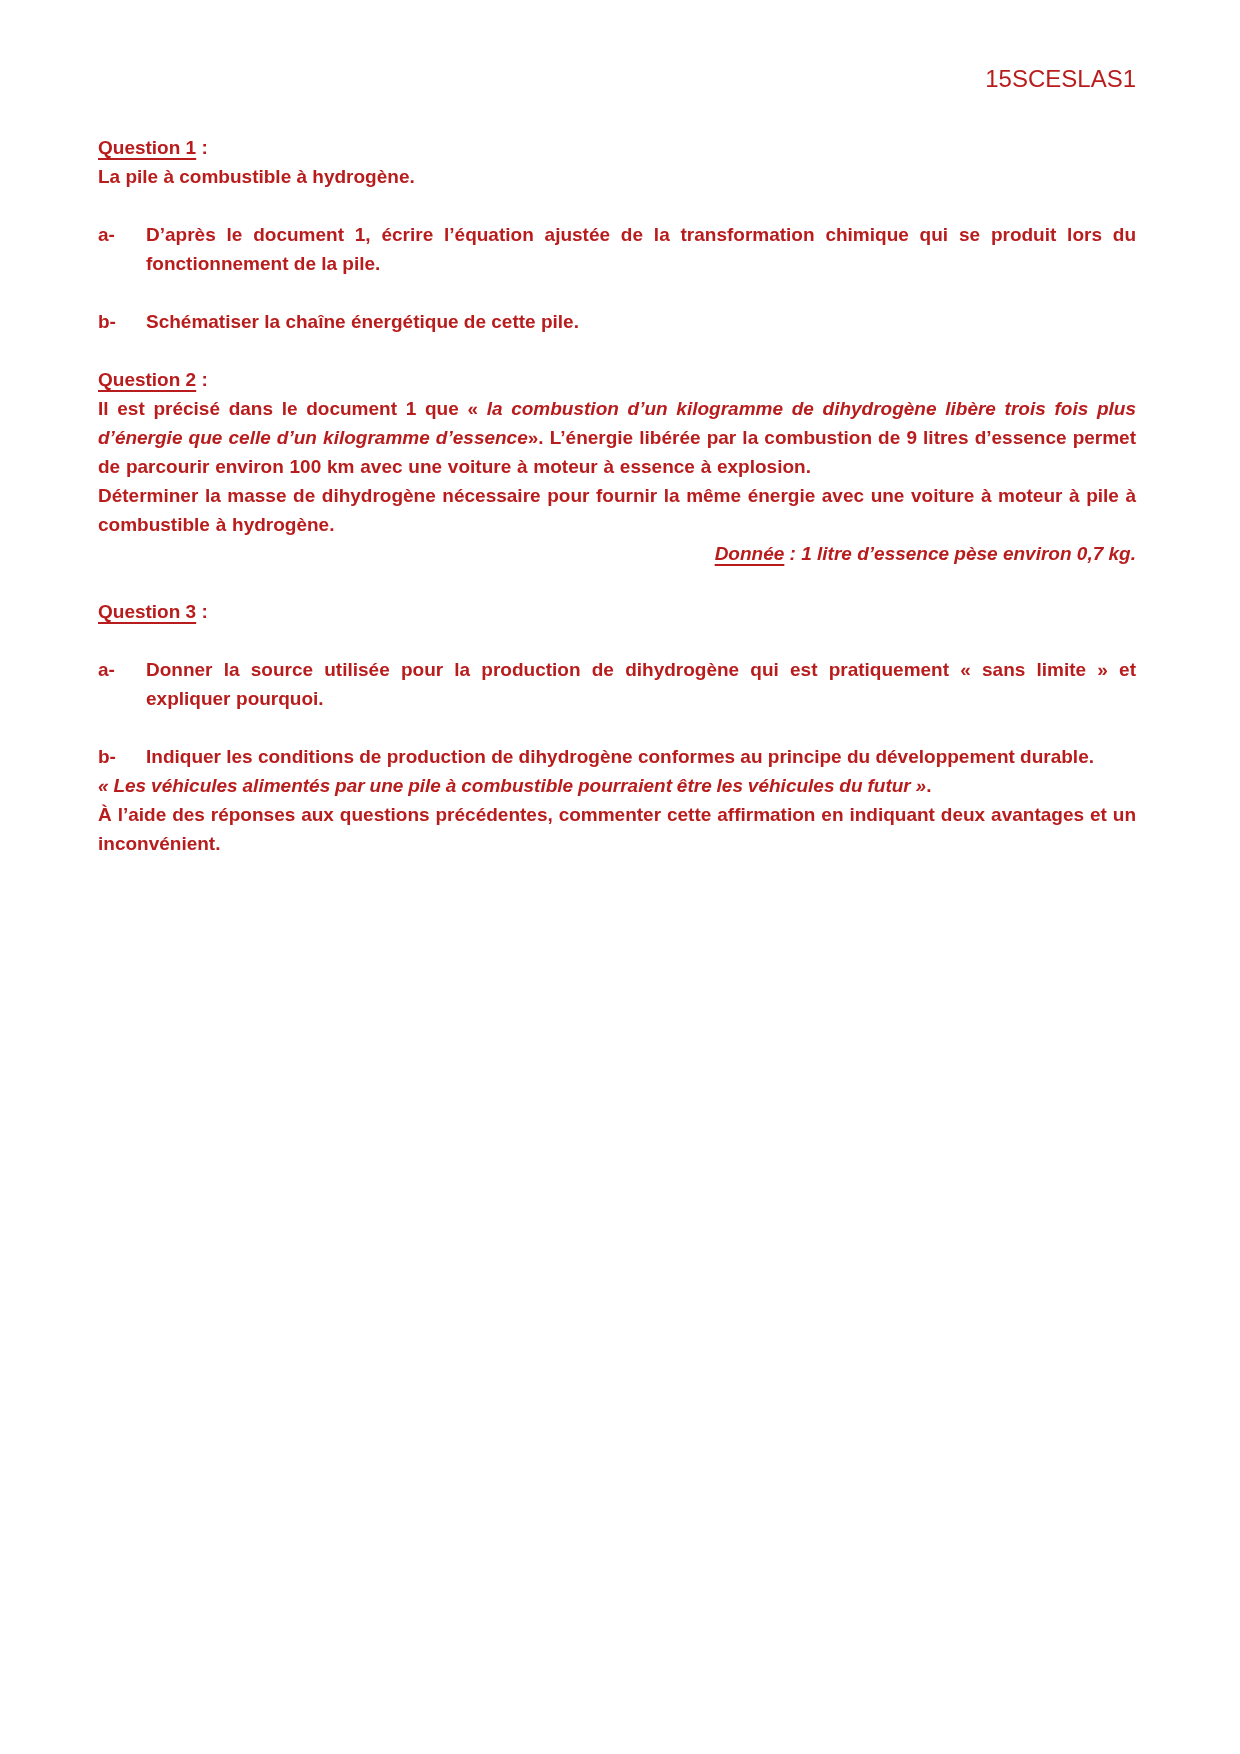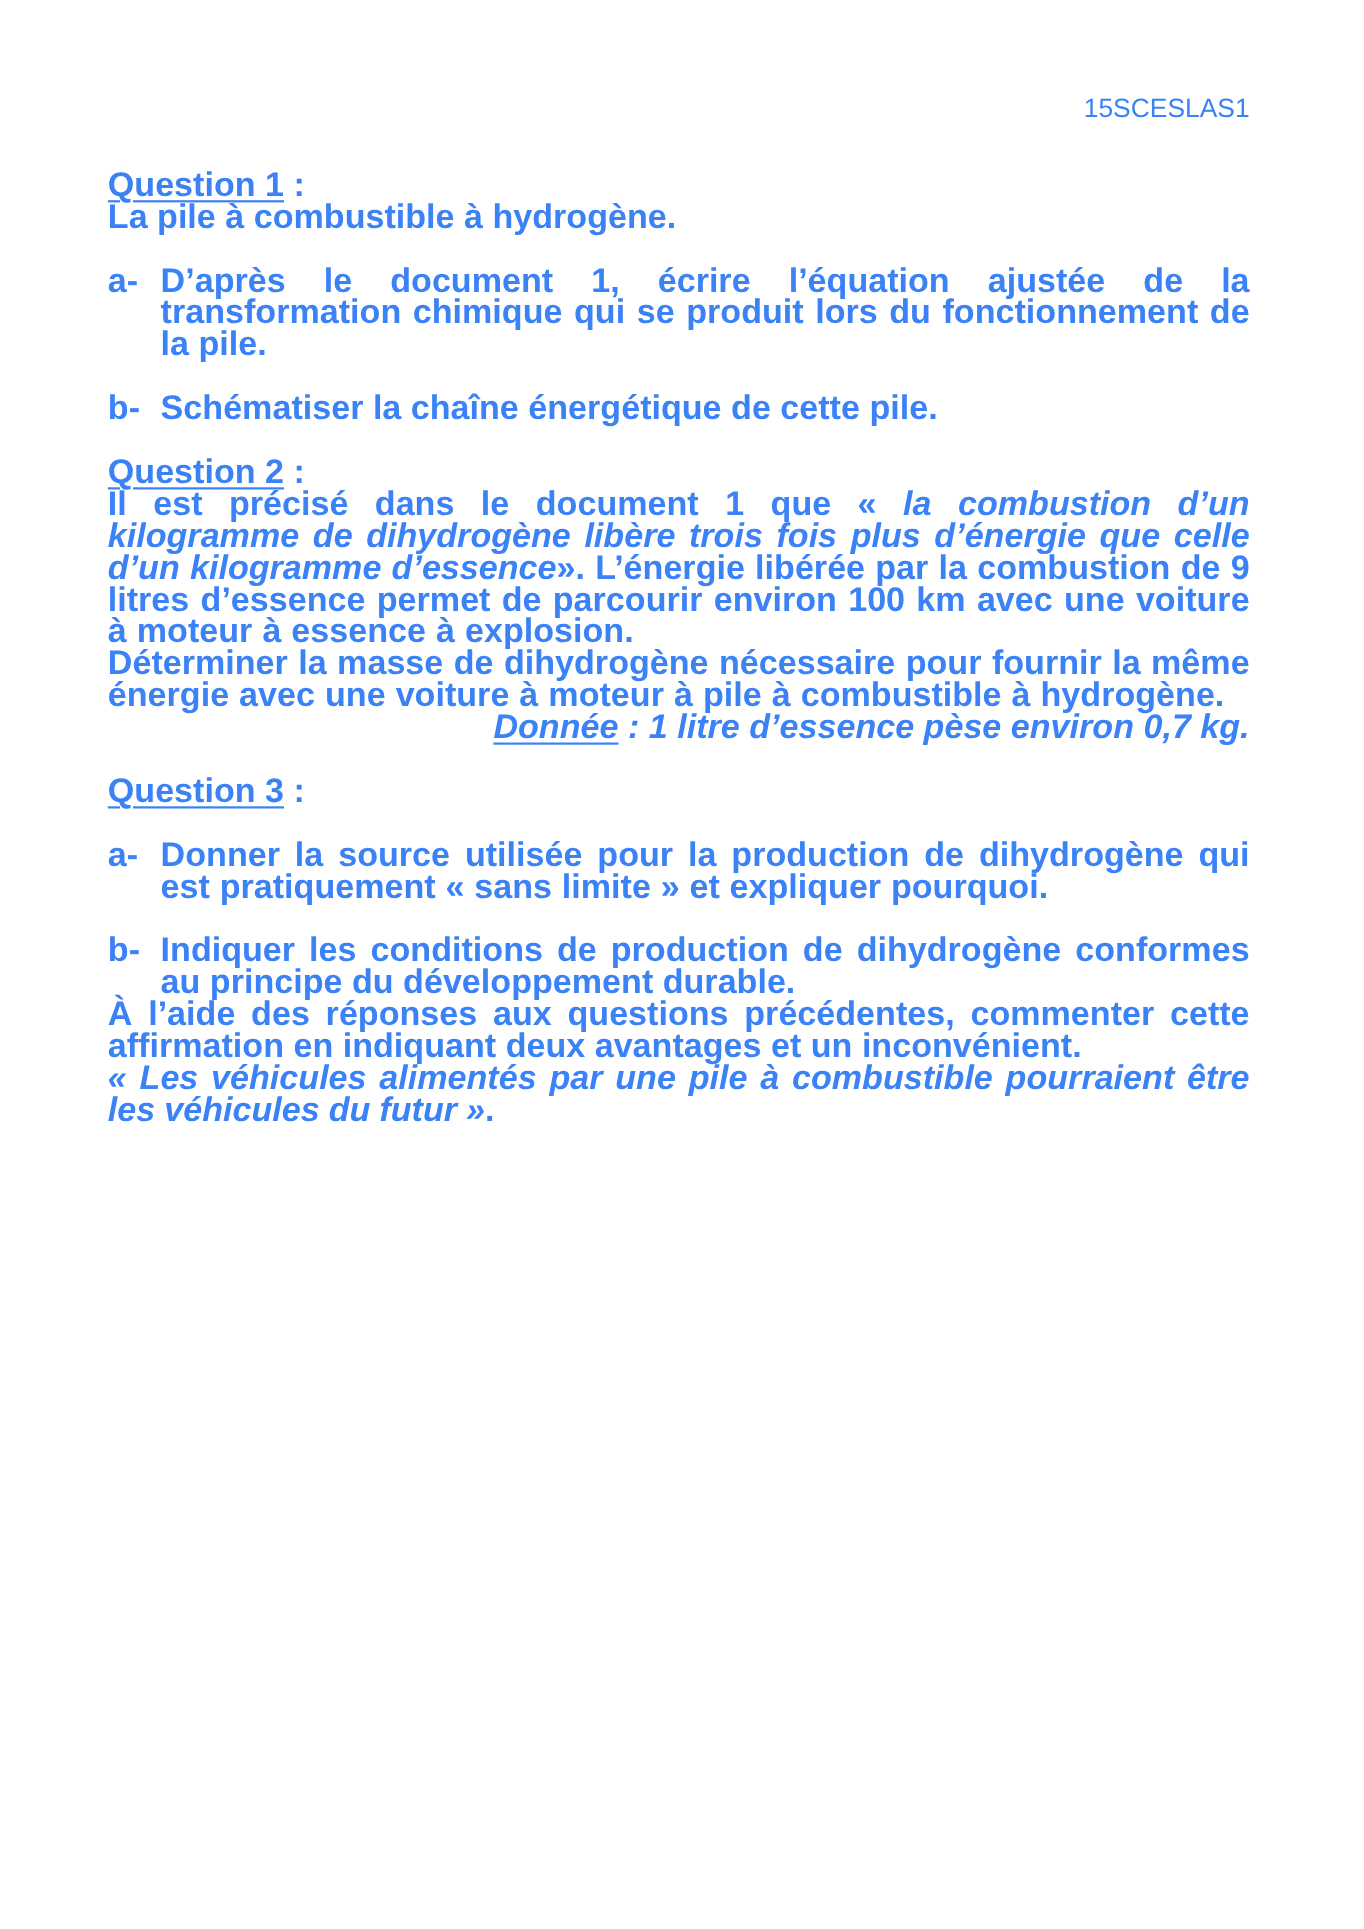--- a/index.html
+++ b/index.html
@@ -5,40 +5,39 @@
   html, body {
     margin: 0;
     padding: 0;
     background: #ffffff;
   }
   .page {
     position: relative;
     width: 1240px;
     height: 1484px;
     background: #ffffff;
-    color: #3b82f6;
+    color: #b91c1c;
     font-family: "Liberation Sans", sans-serif;
     overflow: hidden;
-    margin-top: 20px;
   }
   .page-header {
     position: absolute;
     top: 64px;
     right: 104px;
     font-size: 24px;
     font-weight: 400;
     line-height: 29px;
     white-space: nowrap;
   }
   .content {
     position: absolute;
     top: 133px;
     left: 98px;
     width: 1038px;
-    font-size: 31px;
+    font-size: 19px;
     font-weight: 700;
     line-height: 29px;
     hyphens: none;
   }
   .q-heading {
     text-align: left;
   }
   .u {
     text-decoration: underline;
     text-decoration-thickness: 2px;
@@ -119,20 +118,20 @@
     <div class="item">
       <div class="item-label">a-</div>
       <div class="item-text ws-tiny">Donner la source utilisée pour la production de dihydrogène qui est pratiquement « sans limite » et expliquer pourquoi.</div>
     </div>
 
     <div class="item">
       <div class="item-label">b-</div>
       <div class="item-text">Indiquer les conditions de production de dihydrogène conformes au principe du développement durable.</div>
     </div>
 
+    <div class="para ws-minus"><span class="it">« Les véhicules alimentés par une pile à combustible pourraient être les véhicules du futur »</span><span>.</span></div>
     <div class="para">À l’aide des réponses aux questions précédentes, commenter cette affirmation en indiquant deux avantages et un inconvénient.</div>
-    <div class="para ws-minus"><span class="it">« Les véhicules alimentés par une pile à combustible pourraient être les véhicules du futur »</span><span>.</span></div>
 
   </div>
 
   <div class="page-footer">7/11</div>
 
 </div>
 
 </body></html>

